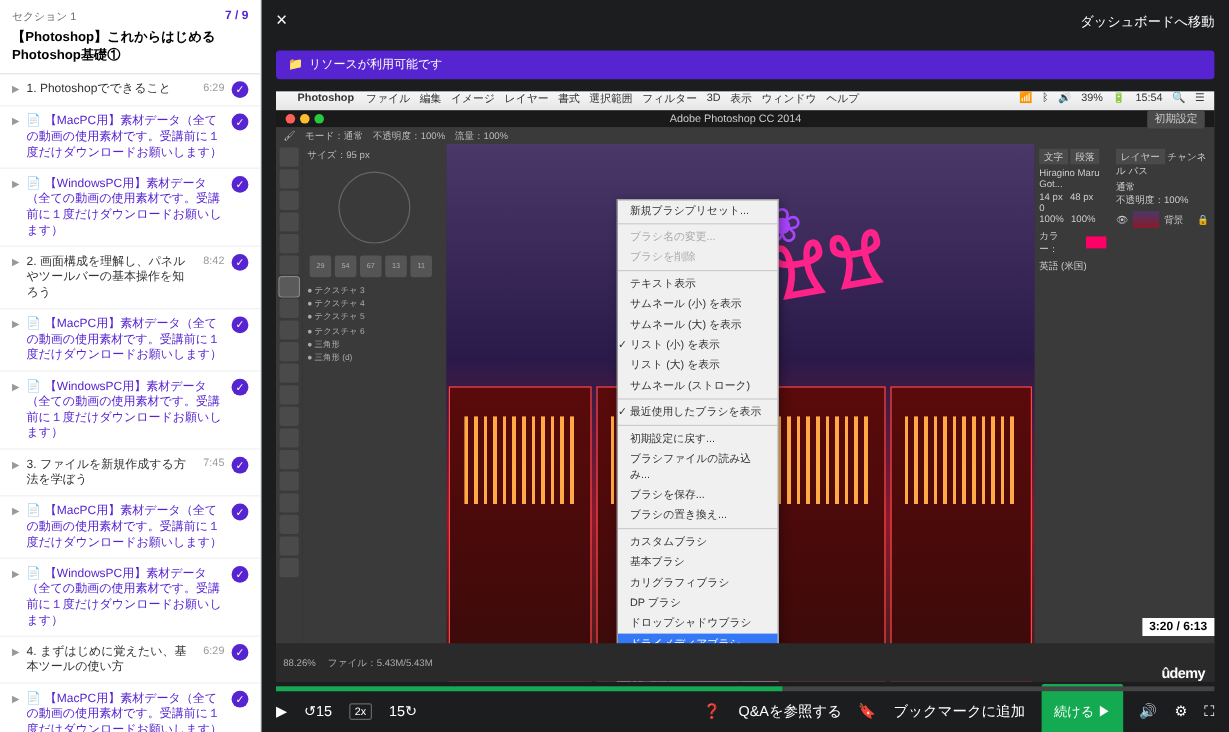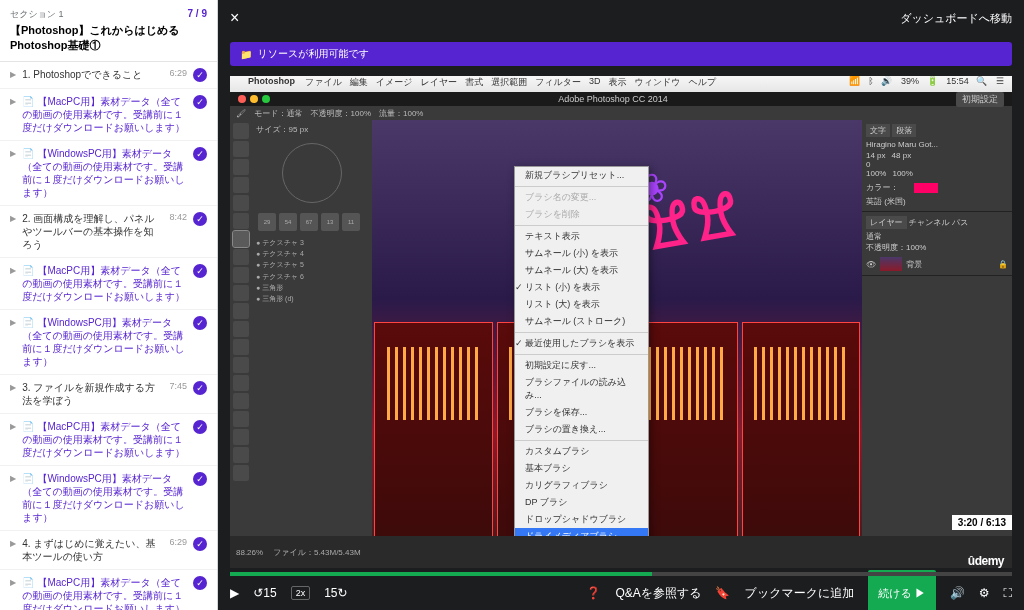--- a/index.html
+++ b/index.html
@@ -41,21 +41,21 @@
 .bldg{flex:1;background:linear-gradient(#5a0a0a,#3a0a0a);border:1px solid #ff4444;margin:0 2px;position:relative}
 .bldg::before{content:"";position:absolute;top:10%;left:10%;right:10%;height:30%;background:repeating-linear-gradient(90deg,#ffaa44,#ffaa44 3px,transparent 3px,transparent 8px)}
 .swirl{position:absolute;font-size:60px;color:#ff2288;top:15%;right:25%;font-weight:bold;transform:rotate(-10deg)}
 .drops{position:absolute;top:10%;left:40%;font-size:40px;color:#aa44ff}
 .psmenu{position:absolute;left:142px;top:46px;width:135px;background:#f0f0f0;border:1px solid #999;box-shadow:2px 2px 8px rgba(0,0,0,.4);font-size:9px}
 .psmenu .mi{padding:2px 10px;color:#333}
 .psmenu .mi.dis{color:#aaa}
 .psmenu .mi.sel{background:#3478f6;color:#fff}
 .psmenu hr{border:none;border-top:1px solid #ccc;margin:2px 0}
 .psmenu .chk::before{content:"✓ ";margin-left:-10px}
-.psright{width:150px;background:#3a3a3a;display:flex;flex-direction:column;font-size:8px;color:#ccc}
+.psright{width:150px;background:#3a3a3a;display:flex;flex-direction:row;font-size:8px;color:#ccc}
 .pspanel{border-bottom:1px solid #222;padding:4px}
 .pspanel .tab{background:#4a4a4a;padding:1px 4px;display:inline-block;font-size:8px}
 .status{position:absolute;bottom:0;left:0;right:0;height:32px;background:#2a2a2a;color:#aaa;font-size:8px;display:flex;align-items:center;padding:0 6px;gap:10px}
 .udemy{position:absolute;bottom:0;right:8px;color:#fff;font-size:12px;font-weight:700;letter-spacing:-0.5px}
 .progress{height:4px;background:#444;margin:0 12px;position:relative}
 .progress .fill{height:100%;background:#13aa52;width:54%}
 .controls{height:34px;display:flex;align-items:center;padding:0 12px;gap:14px;color:#fff;font-size:12px}
 .controls .btn{cursor:pointer}
 .controls .speed{border:1px solid #666;padding:1px 4px;font-size:9px;border-radius:2px}
 .controls .cont{background:#13aa52;padding:16px 10px;font-size:11px;border-radius:2px}

